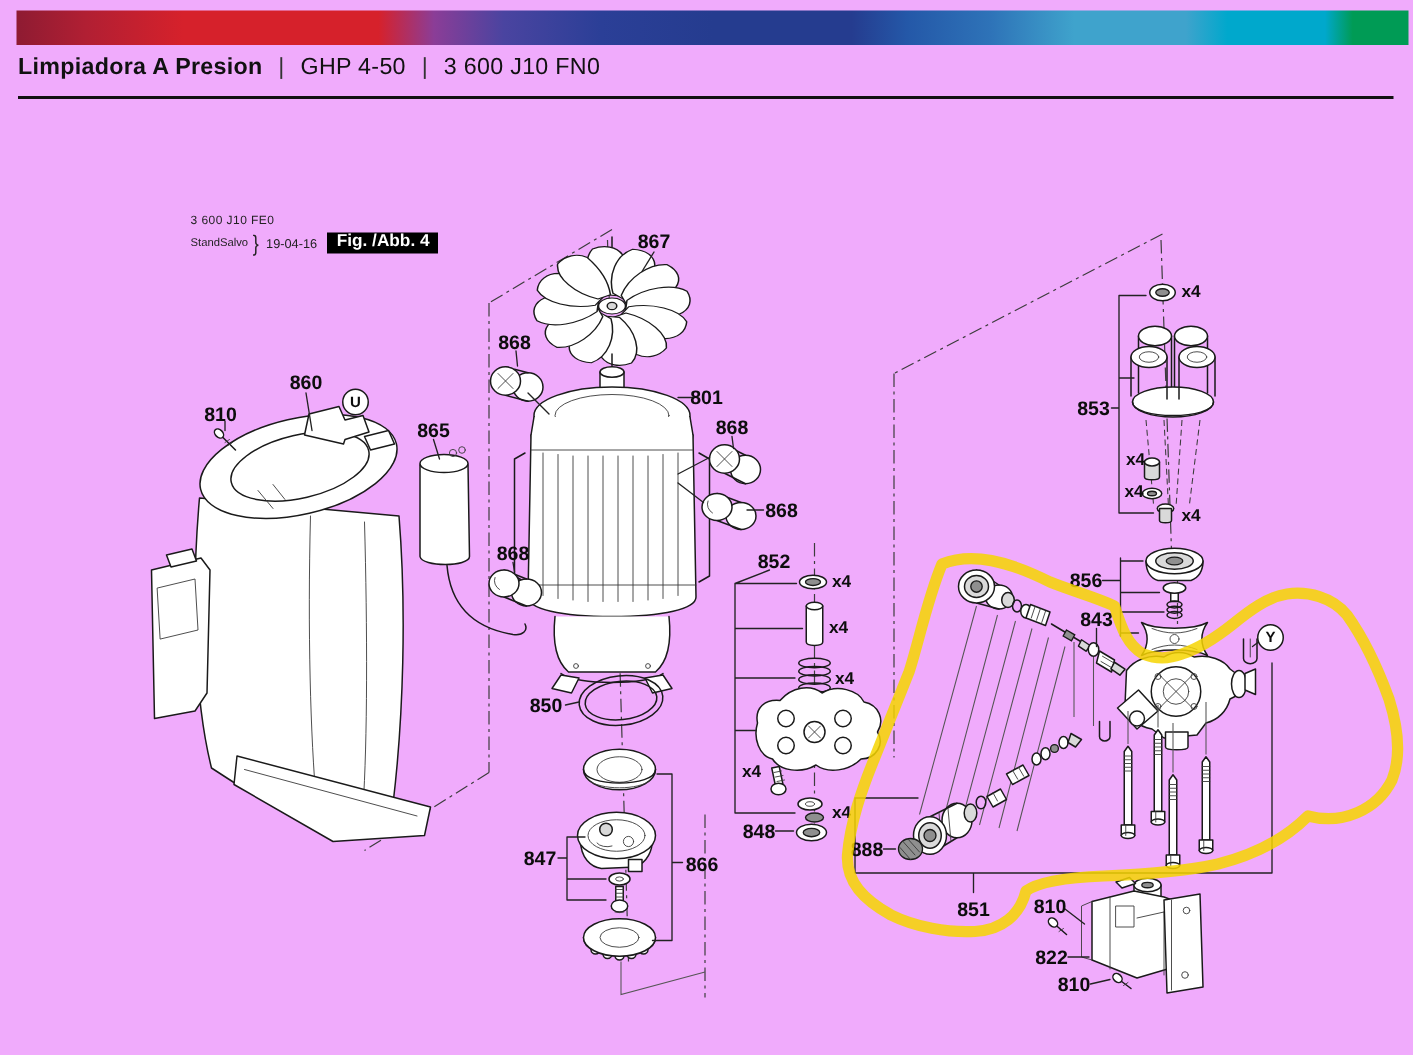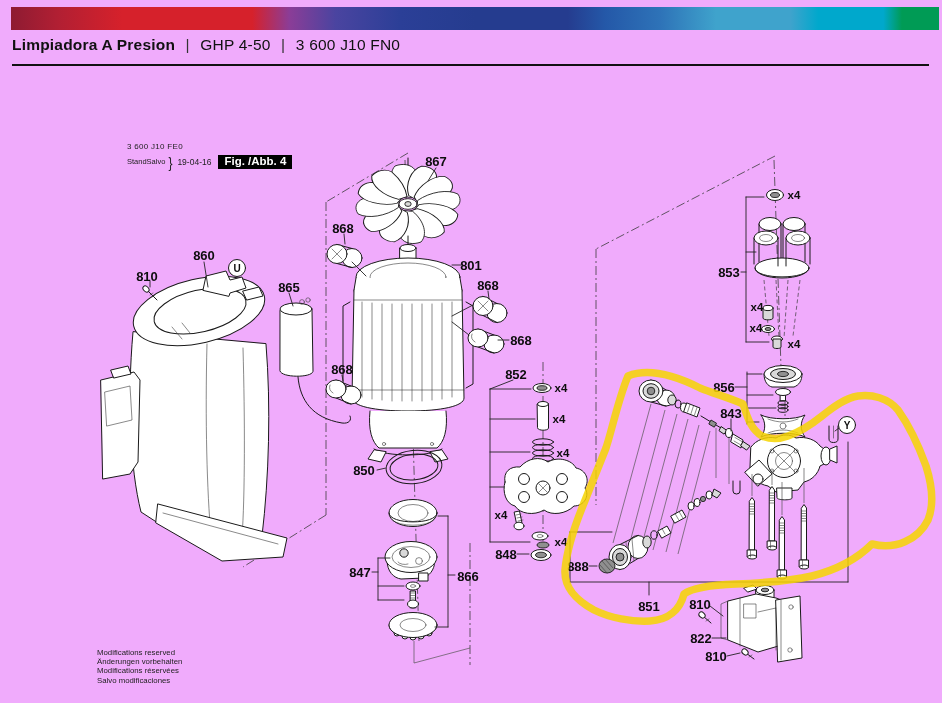--- a/index.html
+++ b/index.html
@@ -58,26 +58,20 @@
       <div class="stand">
         <span>Stand</span>
         <span>Salvo</span>
       </div>
       <div class="brace">}</div>
       <div class="date">19-04-16</div>
       <div class="figbox">Fig. /Abb. 4</div>
     </div>
   </div>
 
-  <div class="footer">
-    <div>Modifications reserved</div>
-    <div>Änderungen vorbehalten</div>
-    <div>Modifications réservées</div>
-    <div>Salvo modificaciones</div>
-  </div>
 
   <svg width="942" height="703" viewBox="0 0 942 703">
 
     <g>
       <path class="dd" d="M408,153 L326,202 M326,202 V515 M326,515 L243,567"></path>
       <path class="dd" d="M775,156 L596,249 M596,249 V505"></path>
       <path class="dd" d="M470,543 V665"></path>
       <path class="dd" d="M405,160 L419,641"></path>
       <path class="dd" d="M543,362 V560"></path>
       <path class="dd" d="M774,160 L781,367"></path>

